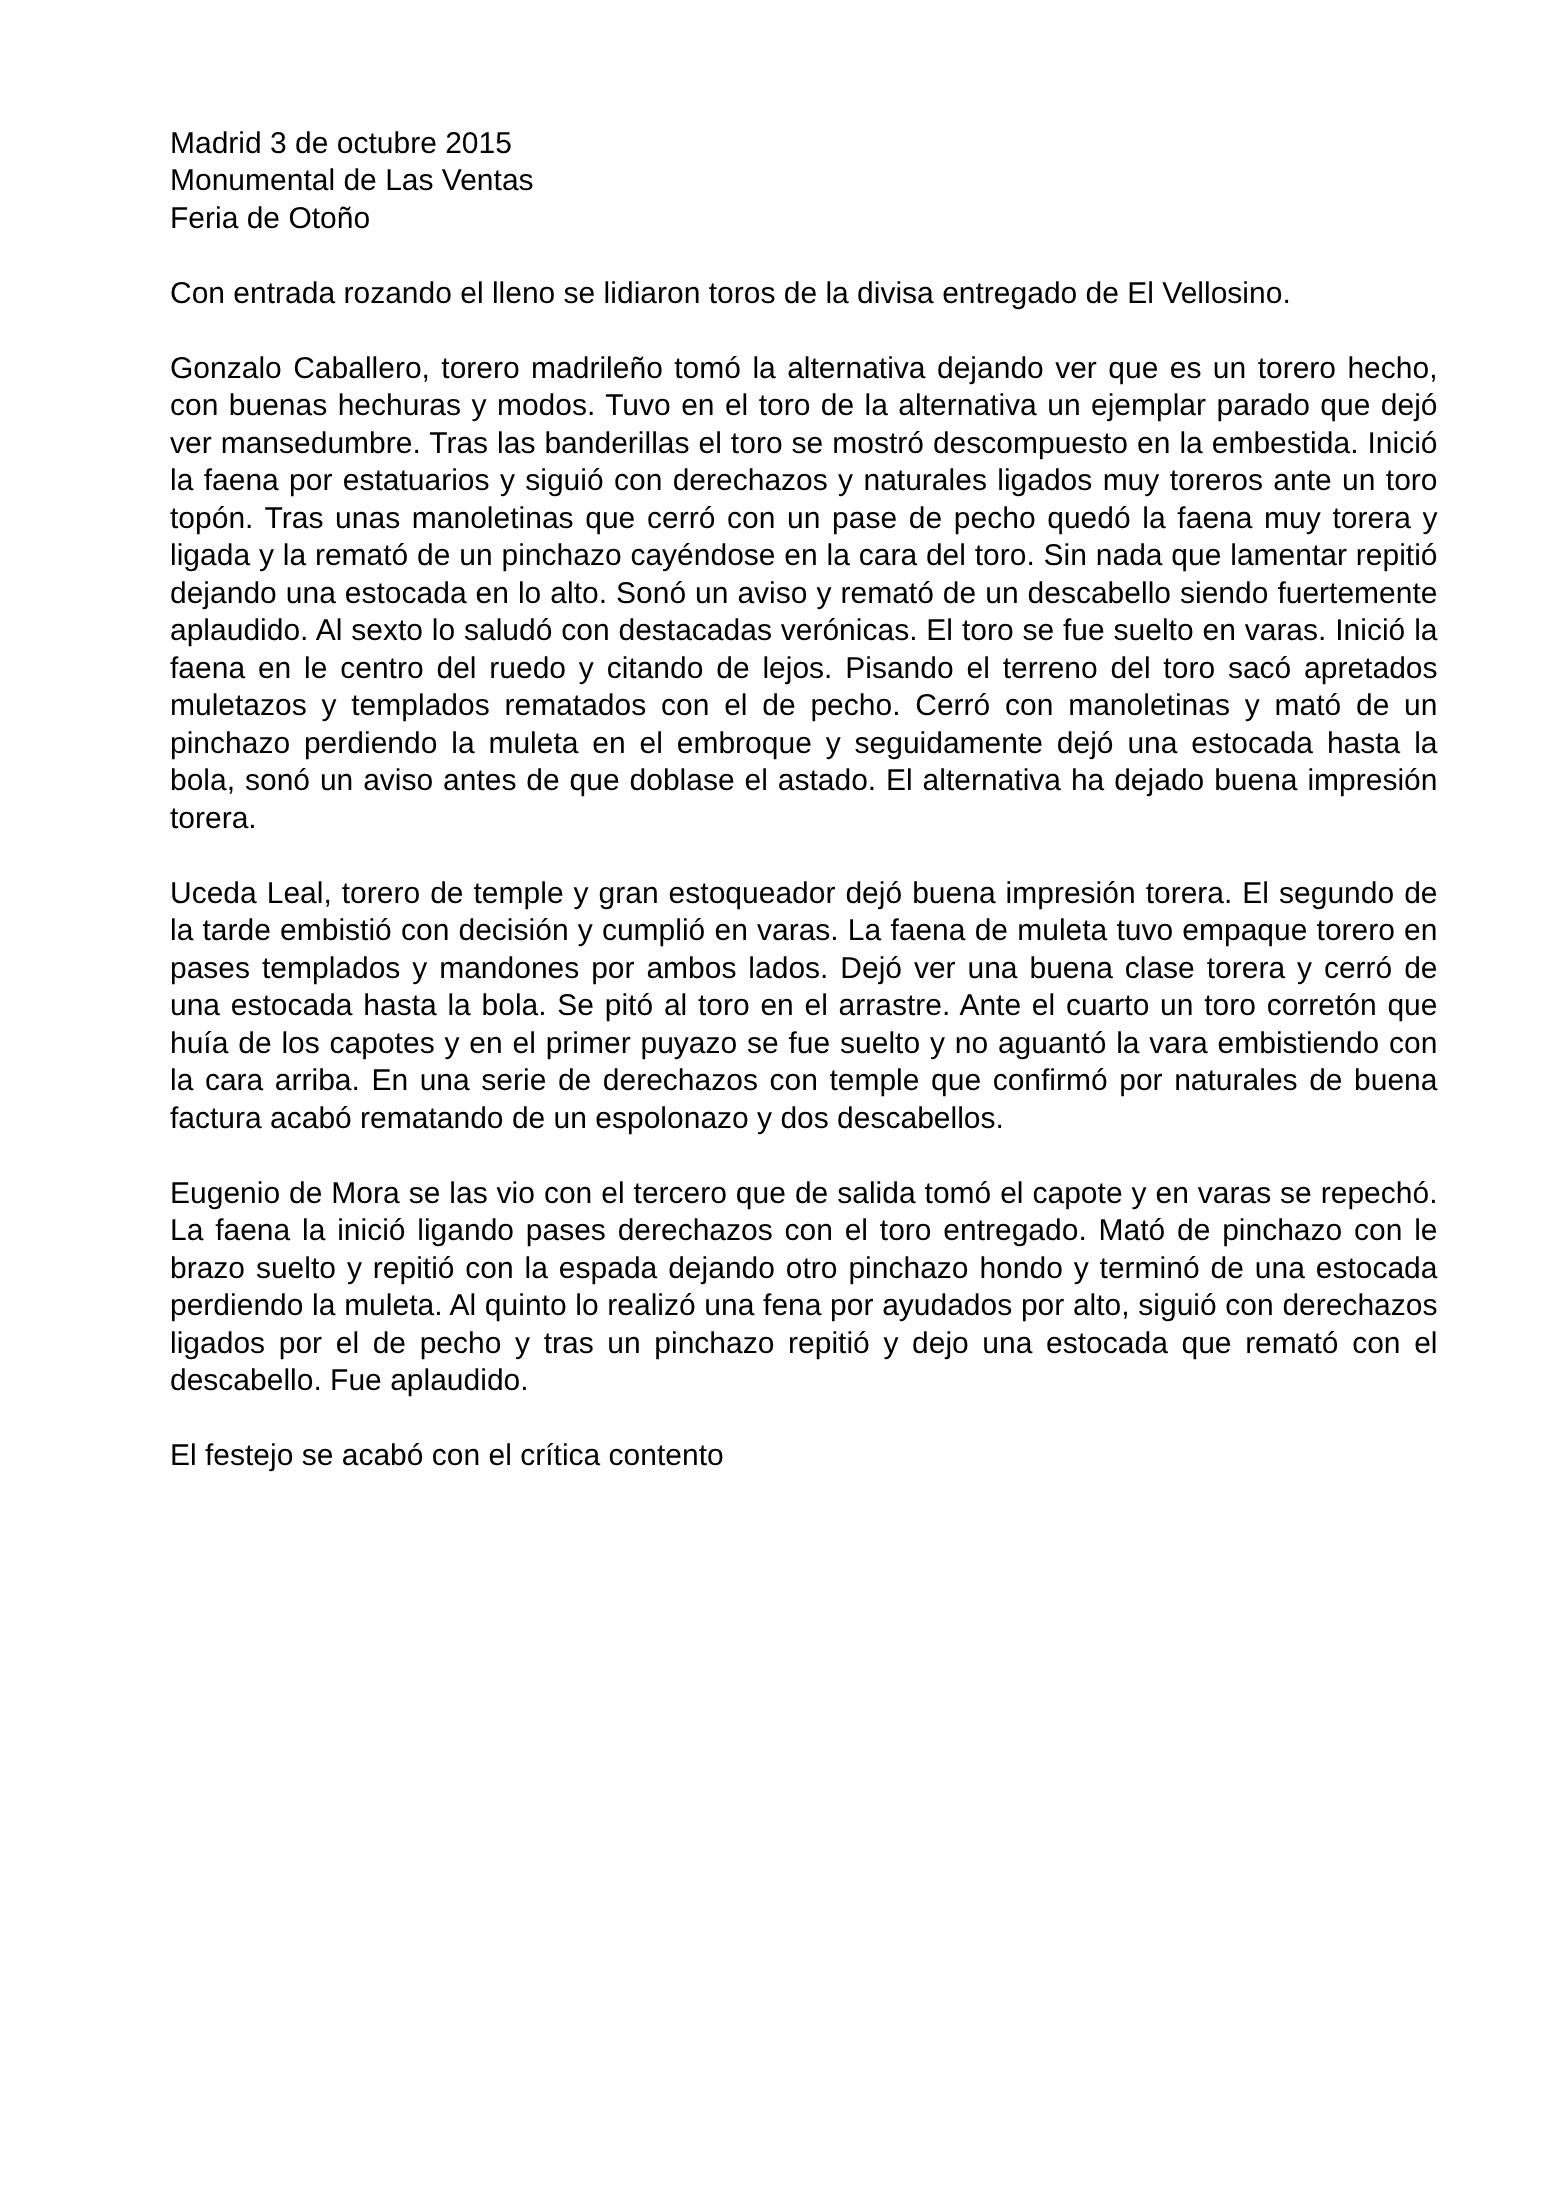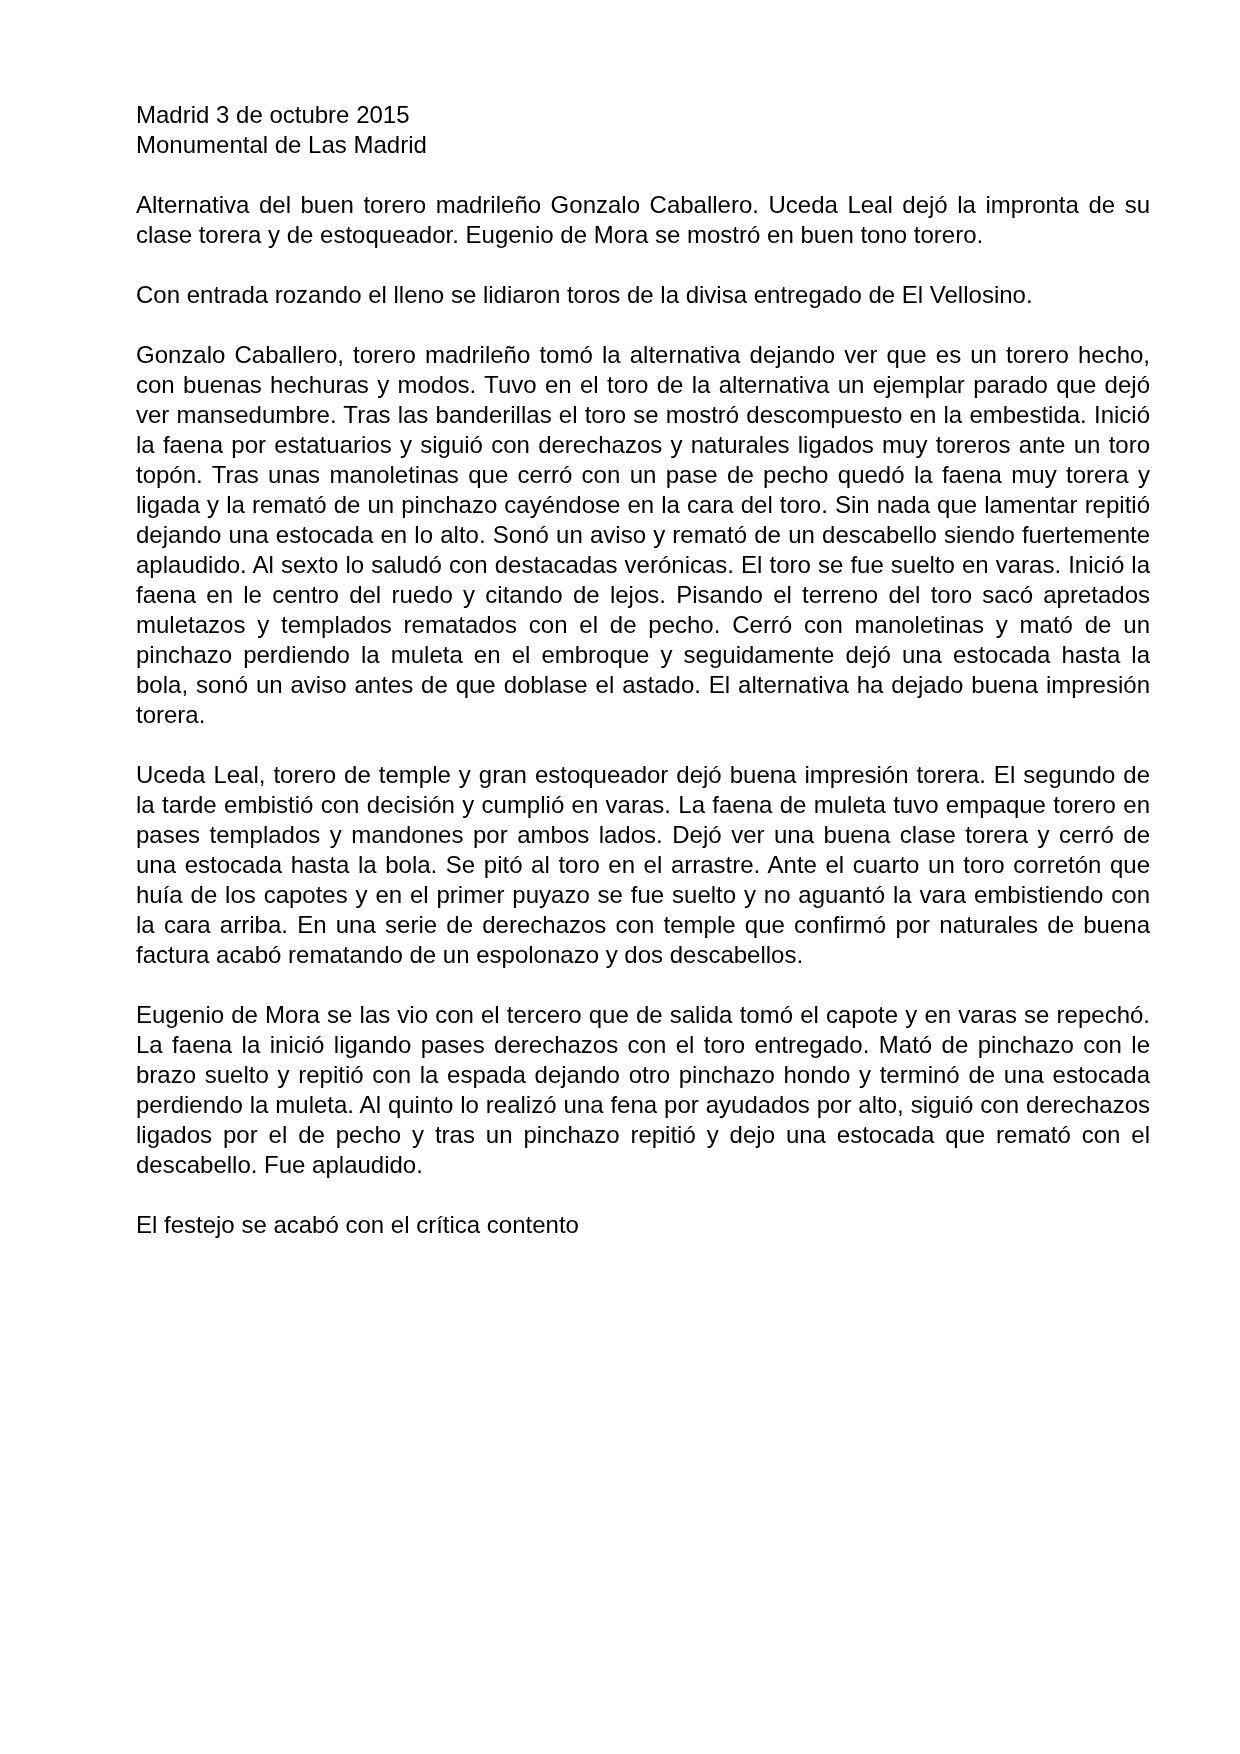--- a/index.html
+++ b/index.html
@@ -44,24 +44,24 @@
     white-space: nowrap;
   }
 </style>
 </head>
 <body>
 
 <div class="page">
 
   <div class="header-block">
     <div class="header-line">Madrid 3 de octubre 2015</div>
-    <div class="header-line">Monumental de Las Madrid</div>
+    <div class="header-line">Monumental de Las Ventas</div>
+    <div class="header-line">Feria de Otoño</div>
   </div>
 
-  <p class="body-paragraph">Alternativa del buen torero madrileño Gonzalo Caballero. Uceda Leal dejó la impronta de su clase torera y de estoqueador. Eugenio de Mora se mostró en buen tono torero.</p>
 
   <p class="body-paragraph">Con entrada rozando el lleno se lidiaron toros de la divisa entregado de El Vellosino.</p>
 
   <p class="body-paragraph">Gonzalo Caballero, torero madrileño tomó la alternativa dejando ver que es un torero hecho, con buenas hechuras y modos. Tuvo en el toro de la alternativa un ejemplar parado que dejó ver mansedumbre. Tras las banderillas el toro se mostró descompuesto en la embestida. Inició la faena por estatuarios y siguió con derechazos y naturales ligados muy toreros ante un toro topón. Tras unas manoletinas que cerró con un pase de pecho quedó la faena muy torera y ligada y la remató de un pinchazo cayéndose en la cara del toro. Sin nada que lamentar repitió dejando una estocada en lo alto. Sonó un aviso y remató de un descabello siendo fuertemente aplaudido. Al sexto lo saludó con destacadas verónicas. El toro se fue suelto en varas. Inició la faena en le centro del ruedo y citando de lejos. Pisando el terreno del toro sacó apretados muletazos y templados rematados con el de pecho. Cerró con manoletinas y mató de un pinchazo perdiendo la muleta en el embroque y seguidamente dejó una estocada hasta la bola, sonó un aviso antes de que doblase el astado. El alternativa ha dejado buena impresión torera.</p>
 
   <p class="body-paragraph">Uceda Leal, torero de temple y gran estoqueador dejó buena impresión torera. El segundo de la tarde embistió con decisión y cumplió en varas. La faena de muleta tuvo empaque torero en pases templados y mandones por ambos lados. Dejó ver una buena clase torera y cerró de una estocada hasta la bola. Se pitó al toro en el arrastre. Ante el cuarto un toro corretón que huía de los capotes y en el primer puyazo se fue suelto y no aguantó la vara embistiendo con la cara arriba. En una serie de derechazos con temple que confirmó por naturales de buena factura acabó rematando de un espolonazo y dos descabellos.</p>
 
   <p class="body-paragraph">Eugenio de Mora se las vio con el tercero que de salida tomó el capote y en varas se repechó. La faena la inició ligando pases derechazos con el toro entregado. Mató de pinchazo con le brazo suelto y repitió con la espada dejando otro pinchazo hondo y terminó de una estocada perdiendo la muleta. Al quinto lo realizó una fena por ayudados por alto, siguió con derechazos ligados por el de pecho y tras un pinchazo repitió y dejo una estocada que remató con el descabello. Fue aplaudido.</p>
 
   <p class="plain-paragraph">El festejo se acabó con el crítica contento</p>

